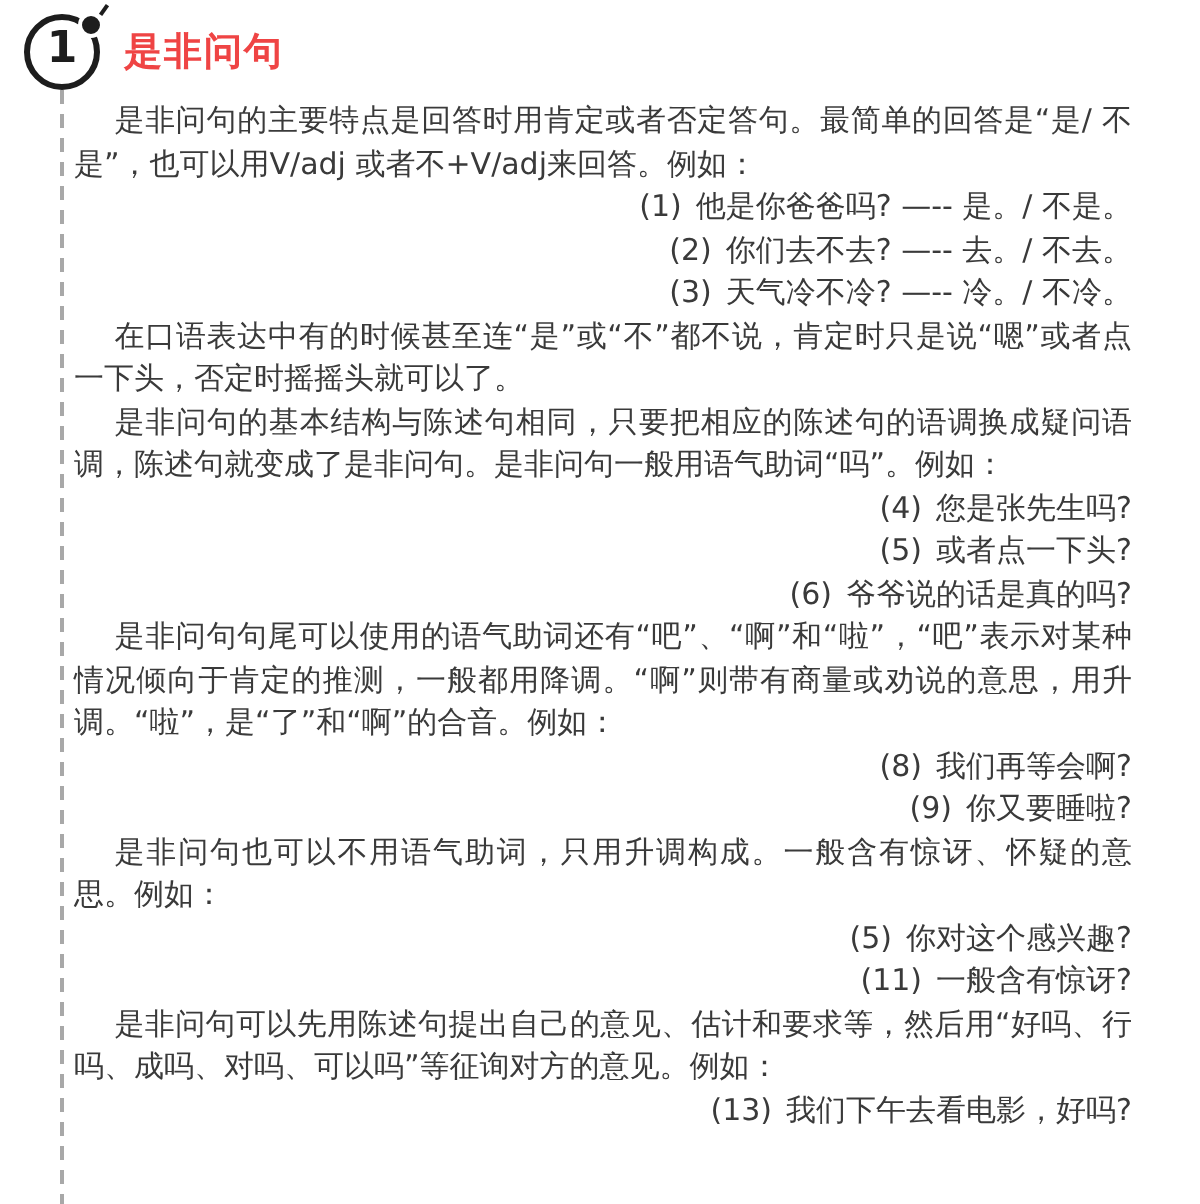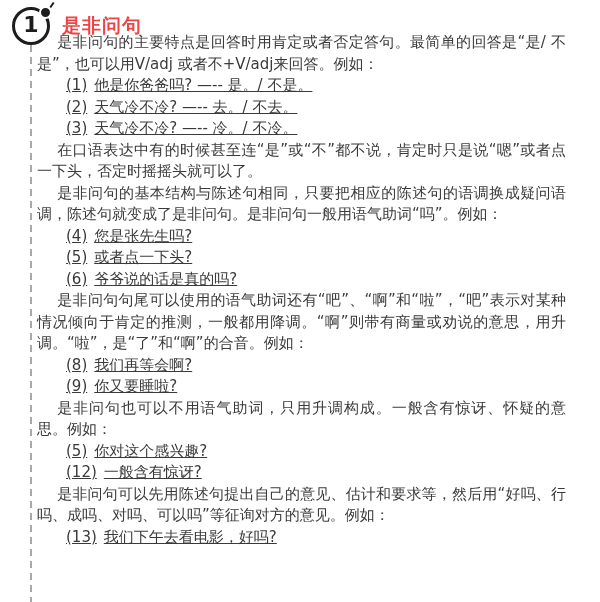--- a/index.html
+++ b/index.html
@@ -76,38 +76,37 @@
     top: 13px;
     margin: 0;
     font-size: 19px;
     font-weight: bold;
     color: #ef4444;
     letter-spacing: 1px;
   }
   .content {
     position: absolute;
     left: 37px;
-    top: 32px;
+    top: 50px;
     width: 529px;
     font-size: 15px;
     line-height: 21.5px;
     color: #3a3a3a;
     text-align: justify;
   }
   .content p {
     margin: 0;
     padding: 0;
   }
   .content p.para {
     text-indent: 1.35em;
   }
   .content p.example {
     padding-left: 29px;
-    text-align: left;
-    text-decoration: underline;
+    text-align: right;
   }
   .content p.example .ex-num {
     margin-right: 7px;
   }
 </style>
 </head>
 <body>
 
 <div class="page">
   <div class="dashed-line"></div>
@@ -115,29 +114,29 @@
   <div class="badge">
     <span class="num">1</span>
     <span class="dot"></span>
   </div>
 
   <h1 class="section-title">是非问句</h1>
 
   <div class="content" id="content">
       <p class="para">是非问句的主要特点是回答时用肯定或者否定答句。最简单的回答是“是/ 不是”，也可以用V/adj 或者不+V/adj来回答。例如：</p>
       <p class="example"><span class="ex-num">(1)</span><span>他是你爸爸吗? —-- 是。/ 不是。</span></p>
-      <p class="example"><span class="ex-num">(2)</span><span>天气冷不冷? —-- 去。/ 不去。</span></p>
+      <p class="example"><span class="ex-num">(2)</span><span>你们去不去? —-- 去。/ 不去。</span></p>
       <p class="example"><span class="ex-num">(3)</span><span>天气冷不冷? —-- 冷。/ 不冷。</span></p>
       <p class="para">在口语表达中有的时候甚至连“是”或“不”都不说，肯定时只是说“嗯”或者点一下头，否定时摇摇头就可以了。</p>
       <p class="para">是非问句的基本结构与陈述句相同，只要把相应的陈述句的语调换成疑问语调，陈述句就变成了是非问句。是非问句一般用语气助词“吗”。例如：</p>
       <p class="example"><span class="ex-num">(4)</span><span>您是张先生吗?</span></p>
       <p class="example"><span class="ex-num">(5)</span><span>或者点一下头?</span></p>
       <p class="example"><span class="ex-num">(6)</span><span>爷爷说的话是真的吗?</span></p>
       <p class="para">是非问句句尾可以使用的语气助词还有“吧”、“啊”和“啦”，“吧”表示对某种情况倾向于肯定的推测，一般都用降调。“啊”则带有商量或劝说的意思，用升调。“啦”，是“了”和“啊”的合音。例如：</p>
       <p class="example"><span class="ex-num">(8)</span><span>我们再等会啊?</span></p>
       <p class="example"><span class="ex-num">(9)</span><span>你又要睡啦?</span></p>
       <p class="para">是非问句也可以不用语气助词，只用升调构成。一般含有惊讶、怀疑的意思。例如：</p>
       <p class="example"><span class="ex-num">(5)</span><span>你对这个感兴趣?</span></p>
-      <p class="example"><span class="ex-num">(12)</span><span>一般含有惊讶?</span></p>
+      <p class="example"><span class="ex-num">(11)</span><span>一般含有惊讶?</span></p>
       <p class="para">是非问句可以先用陈述句提出自己的意见、估计和要求等，然后用“好吗、行吗、成吗、对吗、可以吗”等征询对方的意见。例如：</p>
       <p class="example"><span class="ex-num">(13)</span><span>我们下午去看电影，好吗?</span></p>
     </div>
 </div>
 
 </body></html>

